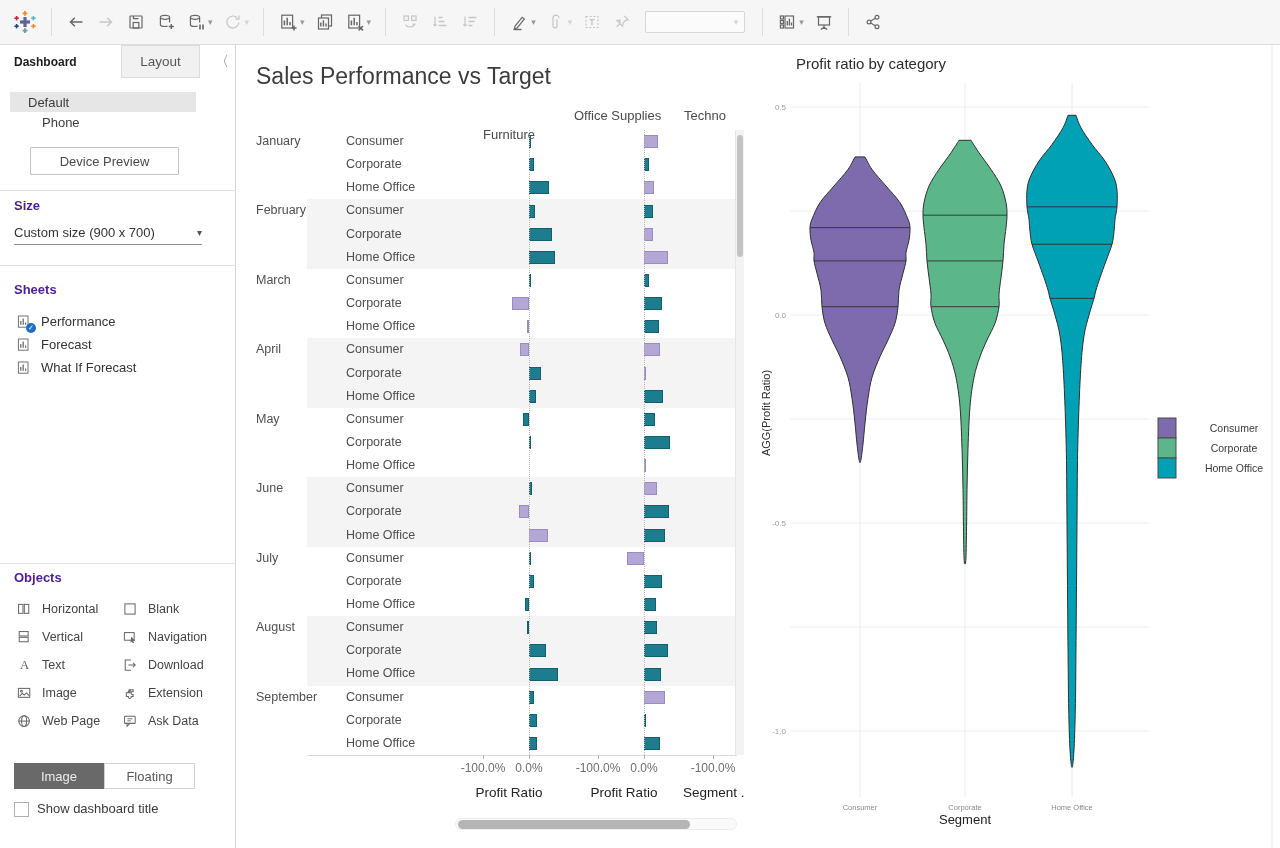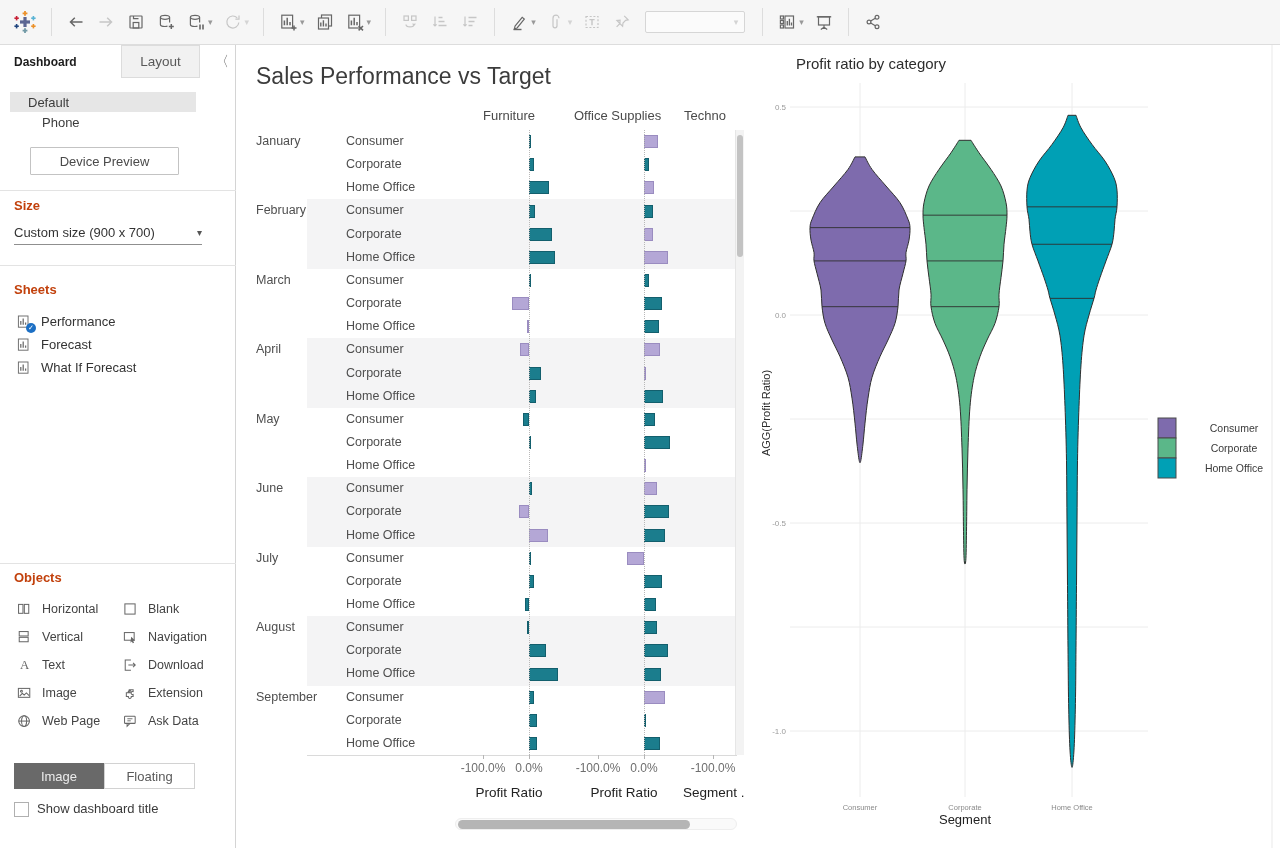--- a/index.html
+++ b/index.html
@@ -28,21 +28,21 @@
   .tab-dashboard { position:absolute; left:0; top:0; width:101px; height:33px; background:#fff;
     display:flex; align-items:center; padding-left:14px; font-weight:bold; color:#1c1c1c; font-size:12px; }
   .tab-layout { position:absolute; left:121px; top:0; width:79px; height:33px; background:#f1f1f1;
     border:1px solid #dcdcdc; display:flex; align-items:center; justify-content:center; color:#585858; font-size:13.5px; }
   .collapse { position:absolute; right:6px; top:8px; color:#707070; font-size:14px; cursor:pointer; }
   .device-row { position:absolute; left:10px; width:186px; height:20px; display:flex; align-items:center; color:#3c3c3c; }
   .device-row.selected { background:#e6e6e6; }
   .btn-device { position:absolute; left:30px; top:102px; width:149px; height:28px; background:#fff;
     border:1px solid #c3c3c3; border-radius:1px; display:flex; align-items:center; justify-content:center; color:#4a4a4a; cursor:pointer; }
   .hdiv { position:absolute; left:0; width:236px; height:1px; background:#e3e3e3; }
-  .side-h { position:absolute; left:14px; font-weight:bold; color:#c2410c; }
+  .side-h { position:absolute; left:14px; font-weight:bold; color:#4c1d95; }
   .size-select { position:absolute; left:14px; top:176px; width:188px; height:24px; border-bottom:1px solid #8f8f8f;
     display:flex; align-items:center; justify-content:space-between; color:#333; cursor:pointer; }
   .size-select .car { color:#555; font-size:10px; }
   .sheet-row { position:absolute; left:0; width:226px; height:23px; display:flex; padding-left:16px; color:#333; cursor:pointer; }
   .sheet-ic { position:relative; width:16px; height:16px; margin-right:9px; color:#6d6d6d; flex:0 0 16px; }
   .sheet-badge { position:absolute; right:-4px; bottom:-3px; width:10px; height:10px; background:#1c6fc4; border-radius:50%;
     color:#fff; font-size:7px; line-height:10px; text-align:center; }
   .obj-item { position:absolute; height:24px; display:flex; align-items:center; gap:9px; color:#444; font-size:12.5px; cursor:pointer; }
   .obj-item .oic { color:#676767; width:17px; height:17px; }
   .seg { position:absolute; top:718px; height:26px; display:flex; align-items:center; justify-content:center;
@@ -365,21 +365,21 @@
 
     <div class="chk"></div>
     <div class="chk-label">Show dashboard title</div>
   </div>
 
   <div class="canvas">
 
     <div class="barplot-clip">
       <div class="bartitle">Sales Performance vs Target</div>
 
-      <div class="colhead" style="left:238px; width:70px; text-align:center;">Furniture</div>
+      <div class="colhead" style="left:238px; width:70px; text-align:center;margin-top:19px;">Furniture</div>
       <div class="colhead" style="left:338px; width:100px; text-align:left;">Office Supplies</div>
       <div class="colhead" style="left:448px;">Techno</div>
 
       <div id="bar-rows">
           <div class="mlabel" style="left: 20px; top: 89px;">January</div>
           <div class="slabel" style="left: 110px; top: 89px;">Consumer</div>
           <div class="bar" style="top: 90.075px; left: 293px; width: 2.3px; background: rgb(27, 125, 141); border-color: rgb(19, 95, 109);"></div>
           <div class="bar" style="top: 90.075px; left: 408px; width: 13.8px; background: rgb(180, 167, 214); border-color: rgb(154, 140, 192);"></div>
           <div class="slabel" style="left: 110px; top: 112.15px;">Corporate</div>
           <div class="bar" style="top: 113.225px; left: 293px; width: 5.06px; background: rgb(27, 125, 141); border-color: rgb(19, 95, 109);"></div>

